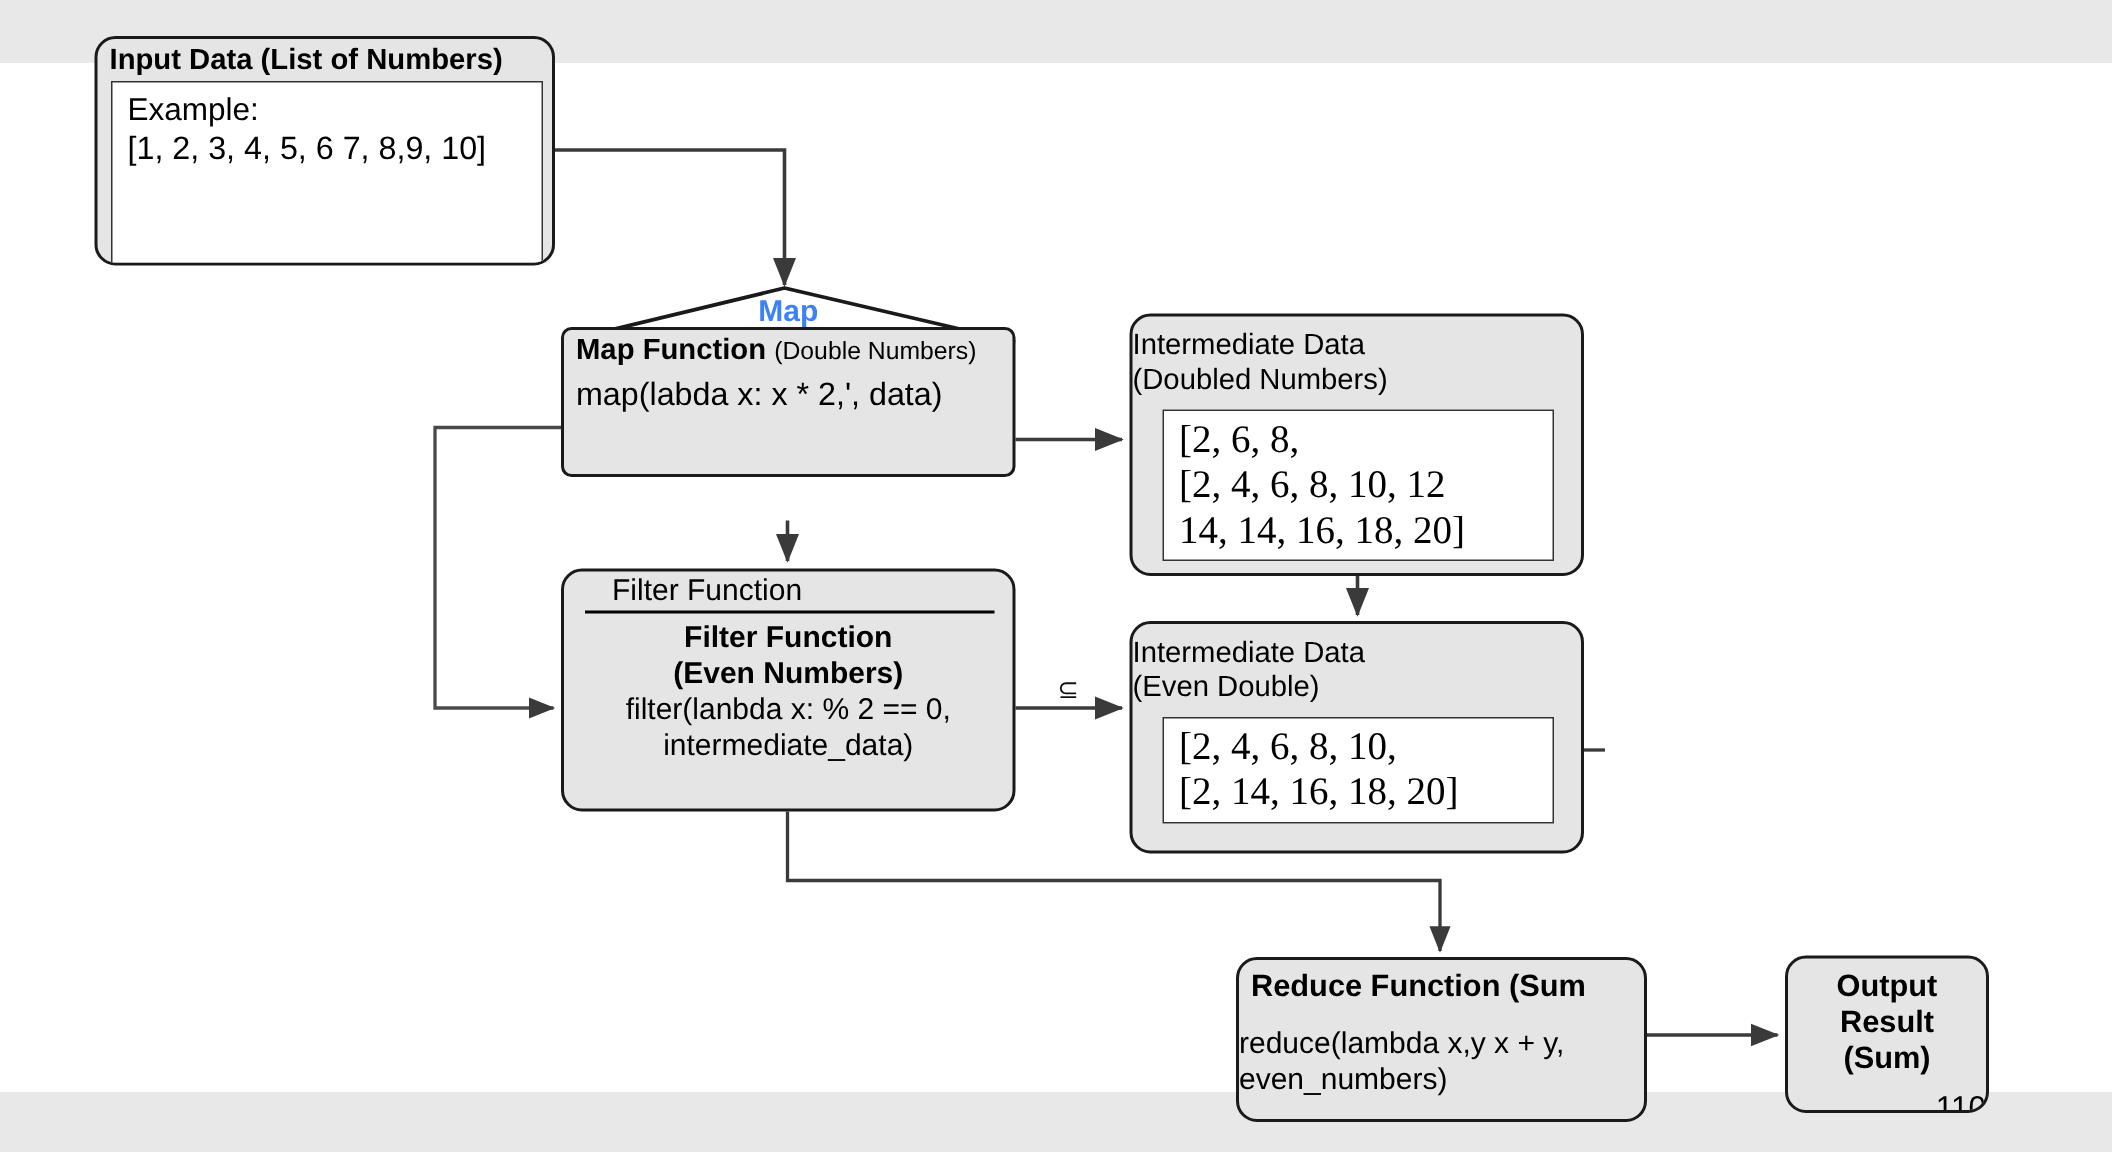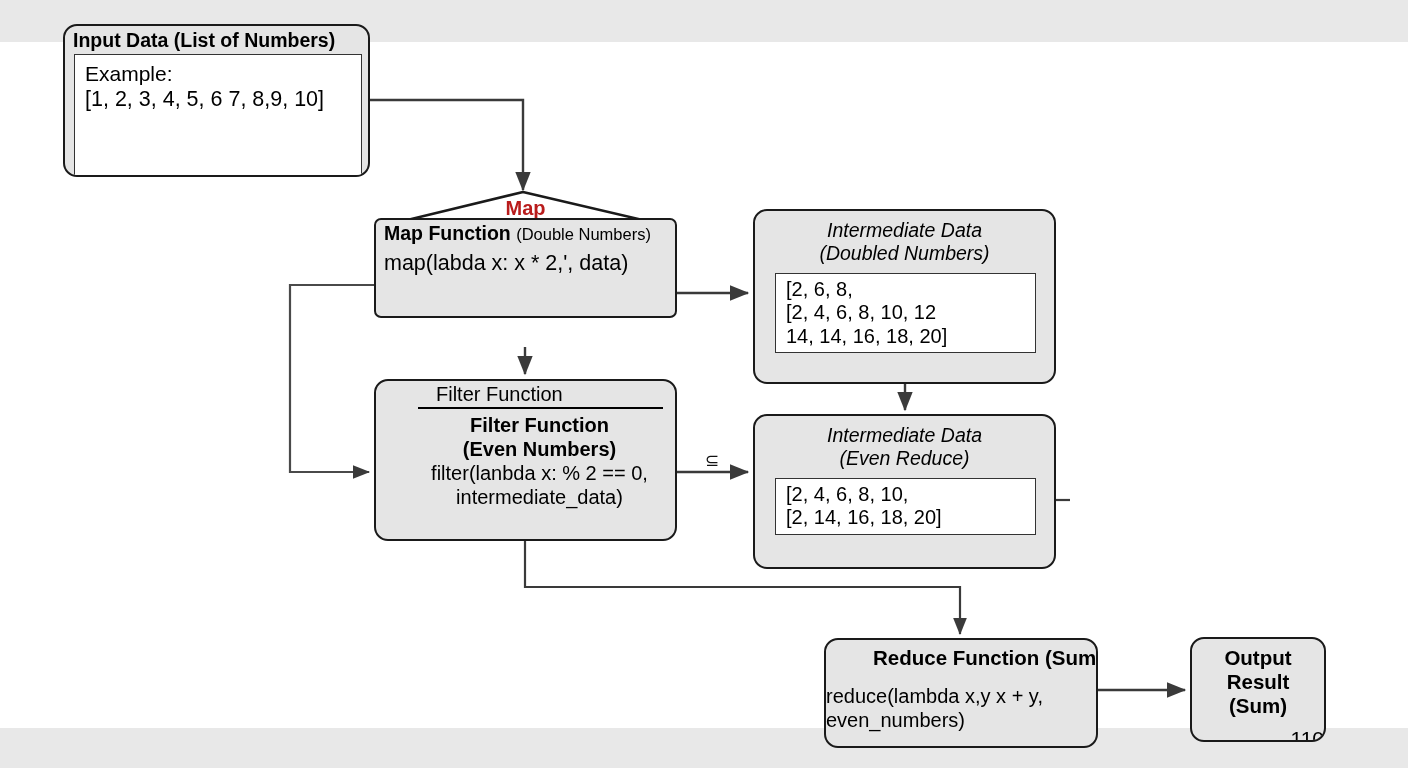--- a/index.html
+++ b/index.html
@@ -85,58 +85,57 @@
   }
   #map-peak {
     position: absolute;
     left: 374px; top: 190px; width: 303px; height: 40px;
     pointer-events: none;
   }
   #map-peak-label {
     position: absolute;
     left: 374px; top: 197px; width: 303px;
     text-align: center;
-    font-size: 20px; font-weight: 700; color: #b91c1c;
-  }
-
-  
-  #node-filter { left: 374px; top: 379px; width: 303px; height: 162px; padding-left: 28px; }
+    font-size: 20px; font-weight: 700; color: #3b82f6;
+  }
+
+  
+  #node-filter { left: 374px; top: 379px; width: 303px; height: 162px; }
   #node-filter .f-head {
     font-size: 20px; font-weight: 400;
     padding: 2px 0 1px 18px;
     border-bottom: 2.5px solid #000;
     margin: 0 12px 0 14px;
     white-space: nowrap;
   }
   #node-filter .f-bold {
     font-size: 20px; font-weight: 700; text-align: center;
     line-height: 1.2; margin-top: 4px;
   }
   #node-filter .f-code {
     font-size: 20px; text-align: center; line-height: 1.18; margin-top: 1px;
   }
 
   
   #node-inter1 { left: 753px; top: 209px; width: 303px; height: 175px; }
   #node-inter2 { left: 753px; top: 414px; width: 303px; height: 155px; }
   .inter .head {
-    font-size: 19.5px; text-align: center; line-height: 1.2;
+    font-size: 19.5px; text-align: left; line-height: 1.2;
     padding-top: 8px;
-    font-style: italic;
   }
   .inter .inner-box {
     margin: 7px 18px 0 20px;
     padding: 4px 0 4px 10px;
   }
-  .inter .list { font-size: 20px; line-height: 1.17; white-space: nowrap; }
+  .inter .list { font-size: 26px; line-height: 1.17; white-space: nowrap; font-family: Liberation Serif, serif; }
 
   
   #node-reduce { left: 824px; top: 638px; width: 274px; height: 110px; }
   #node-reduce .r-title {
-    font-size: 20.5px; font-weight: 700; padding: 6px 0 0 8px; white-space: nowrap; margin-left: 39px;
+    font-size: 20.5px; font-weight: 700; padding: 6px 0 0 8px; white-space: nowrap;
   }
   #node-reduce .r-code {
     font-size: 20px; text-align: left; line-height: 1.18; margin-top: 15px;
   }
 
   
   #node-output { left: 1190px; top: 637px; width: 136px; height: 105px; }
   #node-output .o-title {
     font-size: 20.5px; font-weight: 700; text-align: center;
     line-height: 1.18; padding-top: 7px;
@@ -245,21 +244,21 @@
       <div>filter(lanbda x:  % 2 == 0,</div>
       <div>intermediate_data)</div>
     </div>
   </div>
 
   <div class="edge-label" style="left:705px; top:450px;">⊆</div>
 
   <div class="node inter" id="node-inter2">
     <div class="head">
       <div>Intermediate Data</div>
-      <div>(Εven Reduce)</div>
+      <div>(Εven Double)</div>
     </div>
     <div class="inner-box">
       <div class="list">[2, 4, 6, 8, 10,</div>
       <div class="list">[2, 14, 16, 18, 20]</div>
     </div>
   </div>
 
   <div class="node" id="node-reduce">
     <div class="r-title">Reduce Function (Sum</div>
     <div class="r-code">

